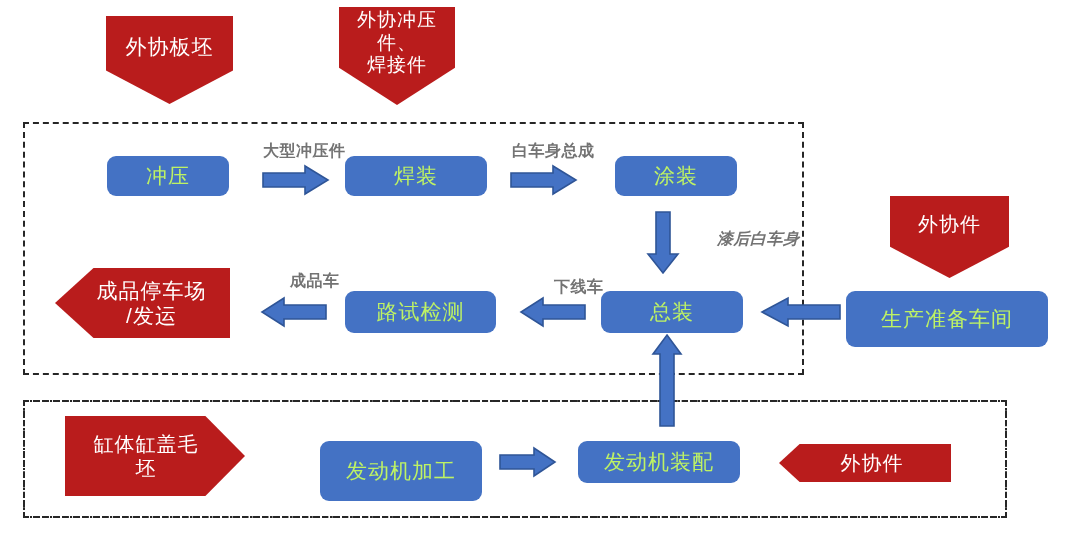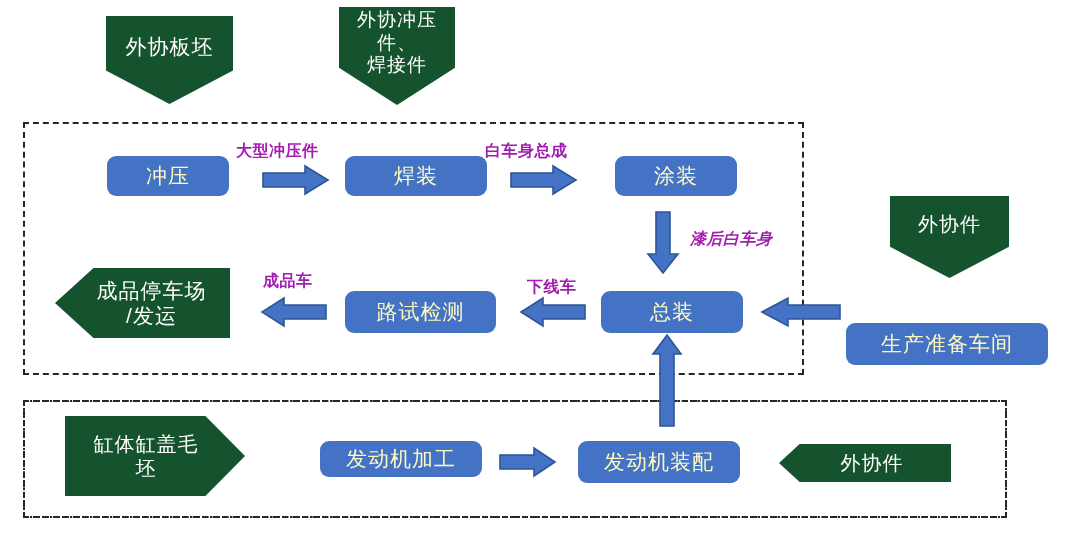--- a/index.html
+++ b/index.html
@@ -38,35 +38,35 @@
     left: -2px; top: -2px; right: -2px; bottom: -2px;
     border: 2px dotted #262626;
     pointer-events: none;
   }
 
   
   .pbox {
     position: absolute;
     background: #4472C4;
     border-radius: 9px;
-    color: #fef9c3;
+    color: #bef264;
     display: flex;
     align-items: center;
     justify-content: center;
     text-align: center;
     font-size: 21px;
     line-height: 1.18;
     letter-spacing: 1px;
     white-space: pre-line;
   }
 
   
   .pent {
     position: absolute;
-    background: #14532d;
+    background: #b91c1c;
     color: #ffffff;
     display: flex;
     align-items: center;
     justify-content: center;
     text-align: center;
     font-size: 20px;
     line-height: 1.2;
     letter-spacing: 1px;
     white-space: pre-line;
   }
@@ -88,25 +88,26 @@
     padding-left: 14px;
   }
 
   
   .arrow { position: absolute; }
   .arrow svg { display: block; overflow: visible; }
 
   
   .flabel {
     position: absolute;
-    color: #a21caf;
+    color: #737373;
     font-size: 16px;
     font-weight: bold;
     white-space: nowrap;
     letter-spacing: 0.5px;
+    margin-left: 27px;
   }
 </style>
 </head>
 <body>
 
 <div id="stage">
 
   <div class="pent pent-down" style="left:106px; top:16px; width:127px; height:88px; font-size:21px;justify-content:center;">
     <span>外协板坯</span>
   </div>
@@ -157,21 +158,21 @@
   </div>
 
   <div class="flabel" style="left:690px; top:229px;font-style:italic;">
     <span>漆后白车身</span>
   </div>
 
   <div class="pent pent-down" style="left:890px; top:196px; width:119px; height:82px; font-size:20px;">
     <span>外协件</span>
   </div>
 
-  <div class="pbox" style="left:846px; top:291px; width:202px; height:42px; font-size:21px;margin-top:32px;">
+  <div class="pbox" style="left:846px; top:291px; width:202px; height:56px; font-size:21px;">
     <span>生产准备车间</span>
   </div>
 
   <div class="arrow" style="left:761px; top:297px;">
     <svg width="80" height="30" viewBox="0 0 80 30">
       <polygon points="79,8 27,8 27,1 1,15 27,29 27,22 79,22" fill="#4472C4" stroke="#2F5597" stroke-width="1.6"></polygon>
     </svg>
   </div>
 
   <div class="pbox" style="left:601px; top:291px; width:142px; height:42px;">
@@ -207,21 +208,21 @@
 /发运</span>
   </div>
 
   <div class="zone zone-bottom"></div>
 
   <div class="pent pent-right" style="left:65px; top:416px; width:180px; height:80px; font-size:20px;">
     <span>缸体缸盖毛
 坯</span>
   </div>
 
-  <div class="pbox" style="left:320px; top:441px; width:162px; height:36px;">
+  <div class="pbox" style="left:320px; top:441px; width:162px; height:60px;">
     <span>发动机加工</span>
   </div>
 
   <div class="arrow" style="left:500px; top:447px;">
     <svg width="56" height="30" viewBox="0 0 56 30">
       <polygon points="0,8 34,8 34,1 55,15 34,29 34,22 0,22" fill="#4472C4" stroke="#2F5597" stroke-width="1.6"></polygon>
     </svg>
   </div>
 
   <div class="pbox" style="left:578px; top:441px; width:162px; height:42px;">

